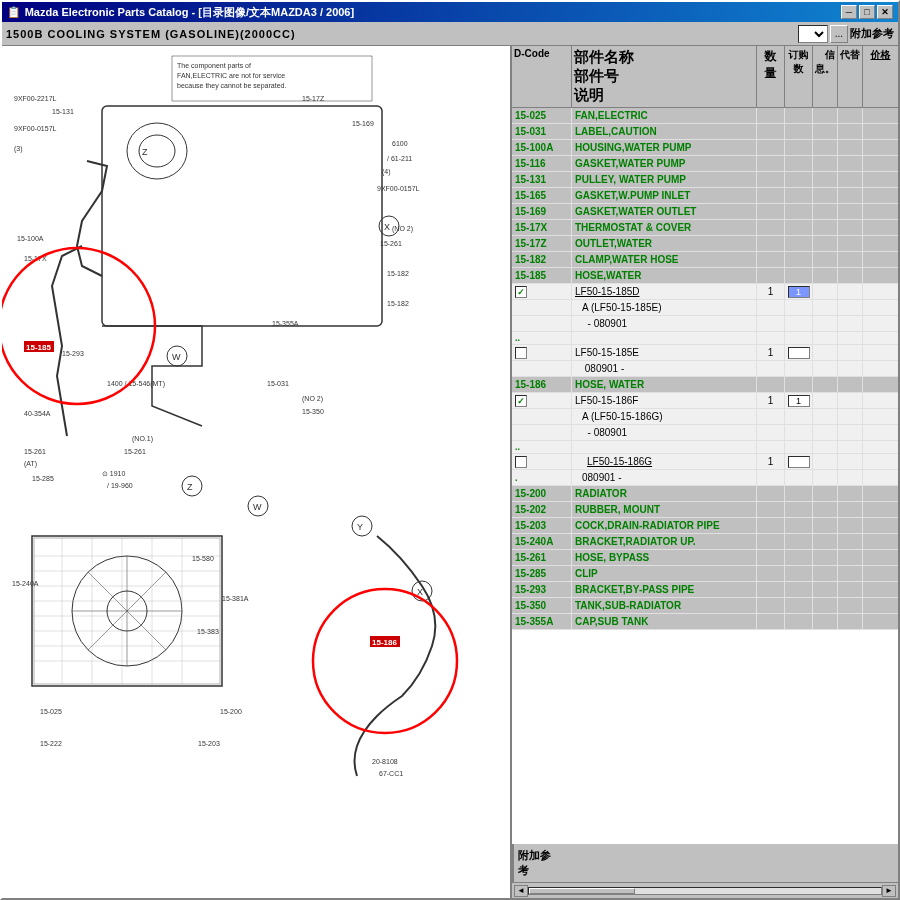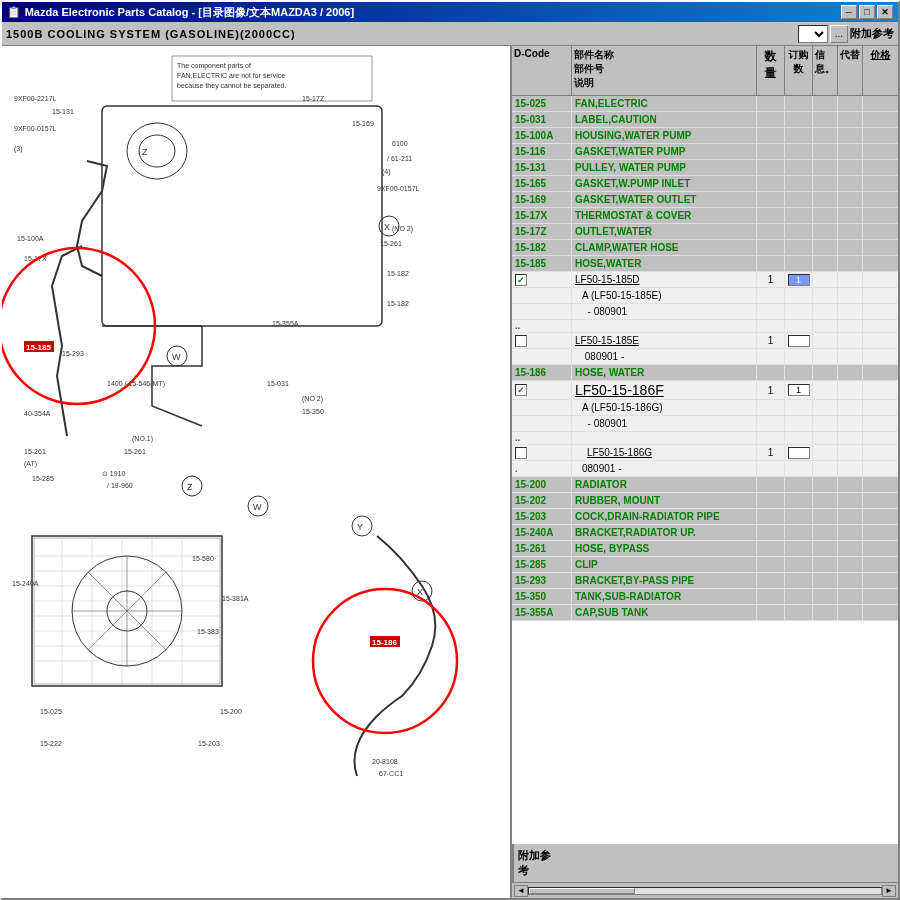--- a/index.html
+++ b/index.html
@@ -315,21 +315,21 @@
       padding: 2px;
       font-size: 10px;
       font-weight: bold;
       background: #c0c0c0;
     }
 
     .header-name {
       flex: 1;
       border-right: 1px solid #808080;
       padding: 2px;
-      font-size: 10px;
+      font-size: 15px;
       font-weight: bold;
       background: #c0c0c0;
     }
 
     .header-qty {
       width: 28px;
       min-width: 28px;
       border-right: 1px solid #808080;
       padding: 2px;
       font-size: 12px;
@@ -350,21 +350,21 @@
     }
 
     .header-info {
       width: 25px;
       min-width: 25px;
       border-right: 1px solid #808080;
       padding: 2px;
       font-size: 10px;
       font-weight: bold;
       background: #c0c0c0;
-      text-align: left;
+      text-align: right;
     }
 
     .header-replace {
       width: 25px;
       min-width: 25px;
       border-right: 1px solid #808080;
       padding: 2px;
       font-size: 10px;
       font-weight: bold;
       background: #c0c0c0;
@@ -762,21 +762,21 @@
               <div class="part-cell info"></div>
               <div class="part-cell replace"></div>
               <div class="part-cell price"></div>
             </div>
 
             <div class="part-row sub-row" style="background:#f0f0f0;">
               <div class="part-cell dcode">
                 <div class="checkbox"></div>
               </div>
               <div class="part-cell name">
-                <span style="text-decoration:underline;font-size:10px;">LF50-15-185E</span>
+                <span style="font-size:10px;">LF50-15-185E</span>
               </div>
               <div class="part-cell qty">1</div>
               <div class="part-cell order">
                 <input class="qty-input-white" type="text" value="" style="">
               </div>
               <div class="part-cell info"></div>
               <div class="part-cell replace"></div>
               <div class="part-cell price"></div>
             </div>
 
@@ -798,21 +798,21 @@
               <div class="part-cell info"></div>
               <div class="part-cell replace"></div>
               <div class="part-cell price"></div>
             </div>
 
             <div class="part-row sub-row" style="background:#f0f0f0;">
               <div class="part-cell dcode">
                 <div class="checkbox checked"></div>
               </div>
               <div class="part-cell name">
-                <span style="text-decoration:underline;font-size:14px;">LF50-15-186F</span>
+                <span style="font-size:10px;">LF50-15-186F</span>
               </div>
               <div class="part-cell qty">1</div>
               <div class="part-cell order">
                 <input class="qty-input-white" type="text" value="1" style="background: white;">
               </div>
               <div class="part-cell info"></div>
               <div class="part-cell replace"></div>
               <div class="part-cell price"></div>
             </div>
 

